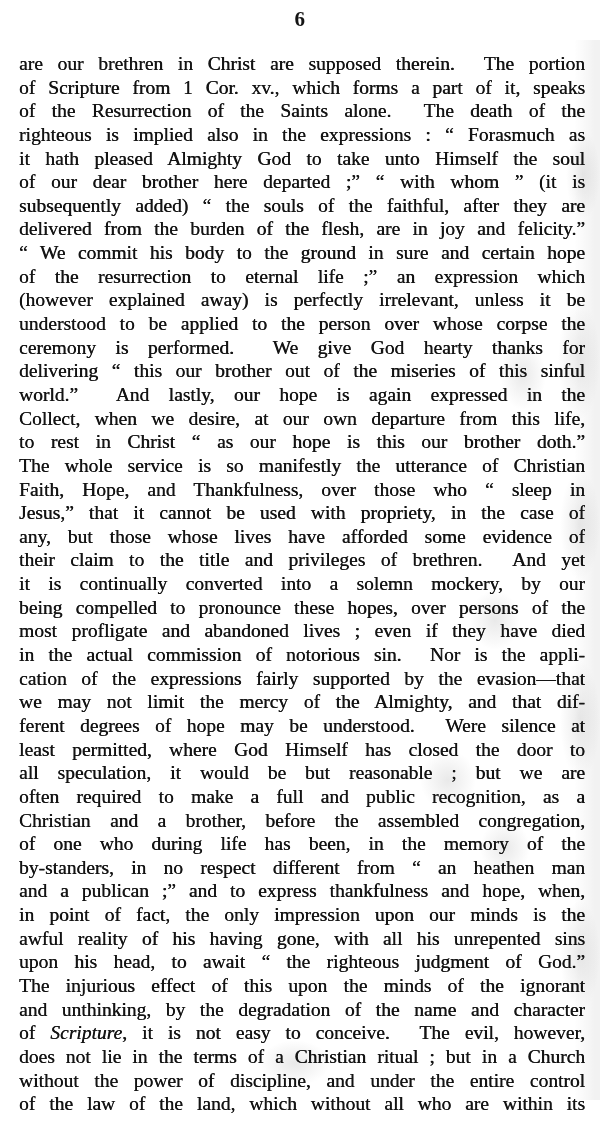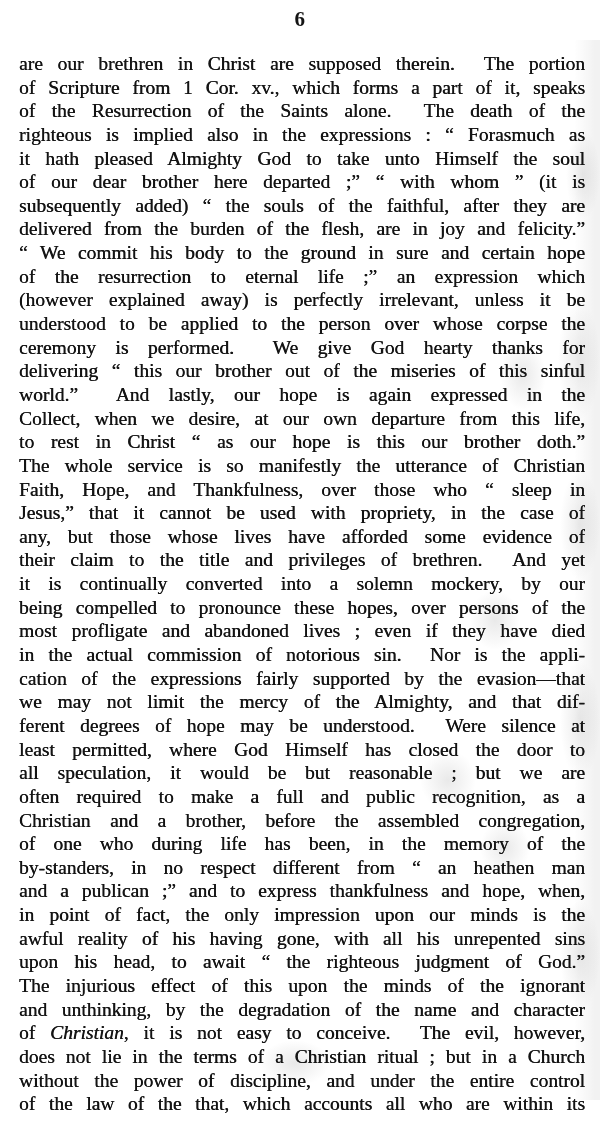--- a/index.html
+++ b/index.html
@@ -119,24 +119,24 @@
       <div class="line">often required to make a full and public recognition, as a</div>
       <div class="line">Christian and a brother, before the assembled congregation,</div>
       <div class="line">of one who during life has been, in the memory of the</div>
       <div class="line">by-standers, in no respect different from “ an heathen man</div>
       <div class="line">and a publican ;” and to express thankfulness and hope, when,</div>
       <div class="line">in point of fact, the only impression upon our minds is the</div>
       <div class="line">awful reality of his having gone, with all his unrepented sins</div>
       <div class="line">upon his head, to await “ the righteous judgment of God.”</div>
       <div class="line">The injurious effect of this upon the minds of the ignorant</div>
       <div class="line">and unthinking, by the degradation of the name and character</div>
-      <div class="line"><span>of </span><span class="italic">Christian</span><span>, it is not easy to conceive.  The evil, however,</span></div>
+      <div class="line"><span>of </span><span class="italic">Scripture</span><span>, it is not easy to conceive.  The evil, however,</span></div>
       <div class="line">does not lie in the terms of a Christian ritual ; but in a Church</div>
       <div class="line">without the power of discipline, and under the entire control</div>
-      <div class="line">of the law of the that, which accounts all who are within its</div>
+      <div class="line">of the law of the land, which without all who are within its</div>
     </div>
 
   <div class="blot b1"></div>
   <div class="blot b2"></div>
   <div class="blot b3"></div>
   <div class="blot b4"></div>
   <div class="blot b5"></div>
   <div class="blot b6"></div>
   <div class="blot b7"></div>
   <div class="blot b8"></div>

